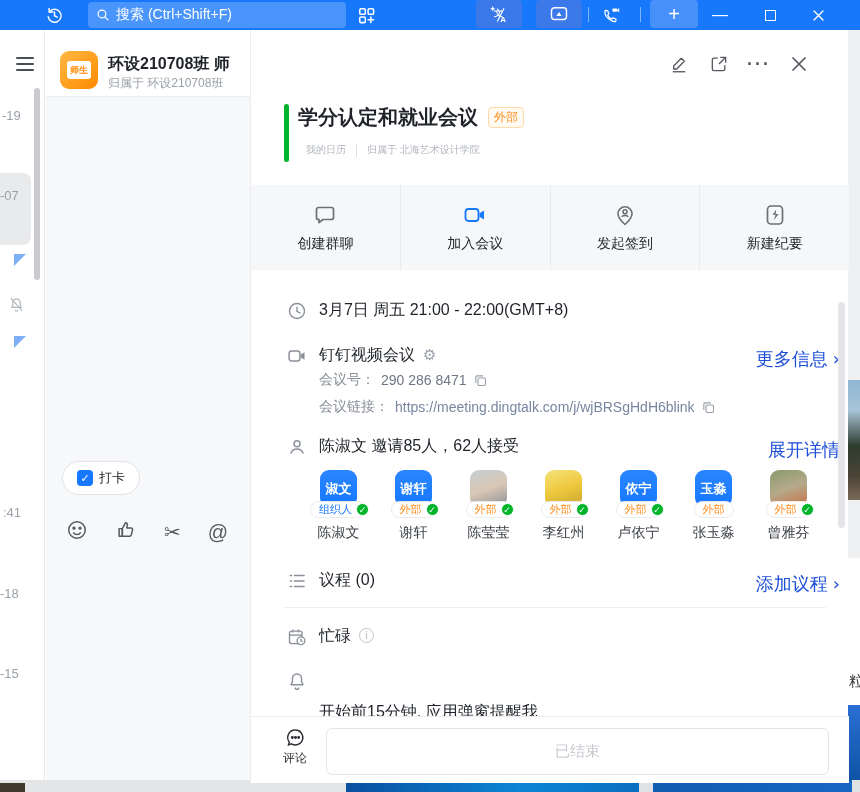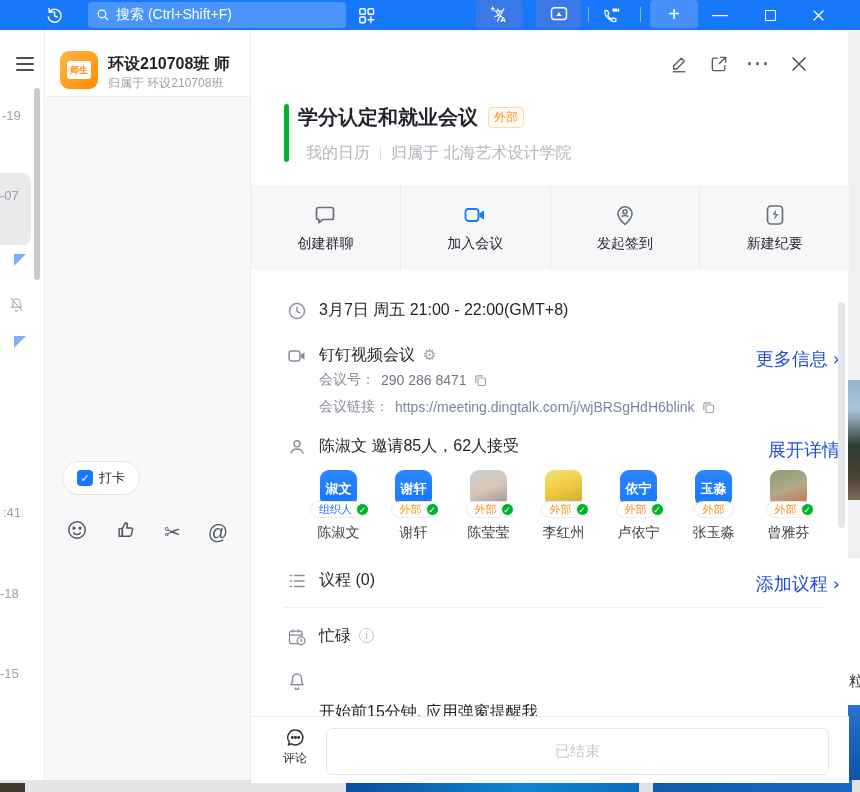--- a/index.html
+++ b/index.html
@@ -52,21 +52,21 @@
   
   .panel { position:absolute; left:250px; top:30px; width:598px; height:753px; background:#fff; z-index:5; border-left:1px solid #ececee; }
   .hdr-icons { position:absolute; top:23px; right:38px; display:flex; gap:18px; }
   .hdr-icons .hic { width:22px; height:22px; display:flex; align-items:center; justify-content:center; color:#55585e; cursor:pointer; }
   .hdr-icons svg { width:20px; height:20px; }
   .dots { font-size:18px; letter-spacing:2px; color:#55585e; font-weight:bold; }
   .greenbar { position:absolute; left:33px; top:74px; width:5px; height:58px; background:#00b42a; border-radius:3px; }
   .ev-title-row { position:absolute; left:47px; top:74px; display:flex; align-items:center; gap:10px; }
   .ev-title { font-size:20px; font-weight:bold; color:#1f2329; white-space:nowrap; }
   .ev-badge { font-size:12px; color:#ff8f1f; background:#fffaf2; border:1px solid #ffd9a6; border-radius:4px; padding:1px 5px; white-space:nowrap; }
-  .ev-sub { position:absolute; left:55px; top:113px; font-size:16px; color:#b1b5bc; display:flex; align-items:center; white-space:nowrap; }
+  .ev-sub { position:absolute; left:55px; top:113px; font-size:10px; color:#b1b5bc; display:flex; align-items:center; white-space:nowrap; }
   .ev-sub .sep { margin:0 10px; width:1px; height:13px; background:#dcdee2; }
 
   .actions { position:absolute; left:0; top:155px; width:598px; height:85px; background:#f6f7f9; display:flex; }
   .action { flex:1; display:flex; flex-direction:column; align-items:center; justify-content:center; gap:8px; cursor:pointer; }
   .action + .action { border-left:1px solid #e9eaec; }
   .action svg { width:24px; height:24px; }
   .action-label { font-size:14px; color:#23262b; }
 
   .row-ic { position:absolute; left:36px; width:20px; height:20px; color:#8a8f99; }
   .row-ic svg { width:20px; height:20px; }

